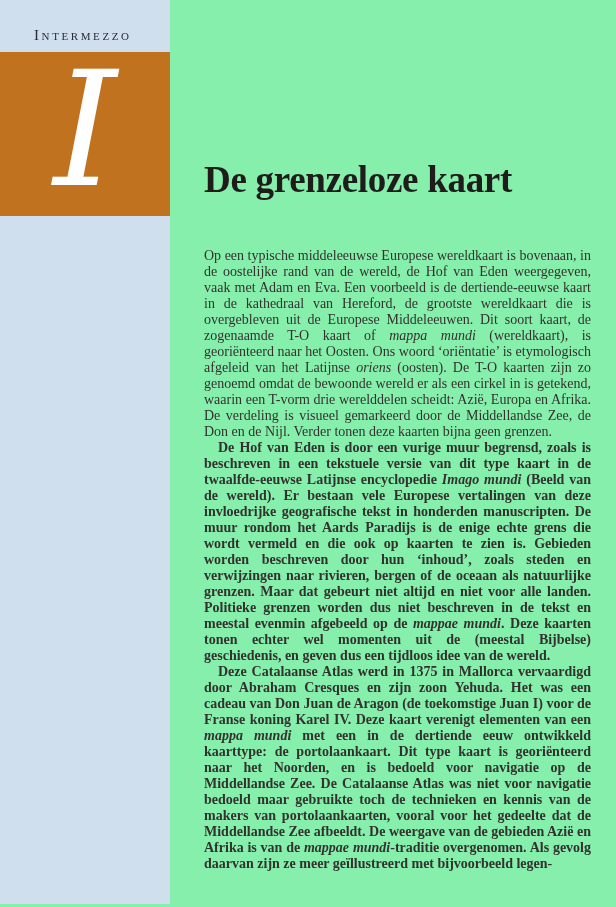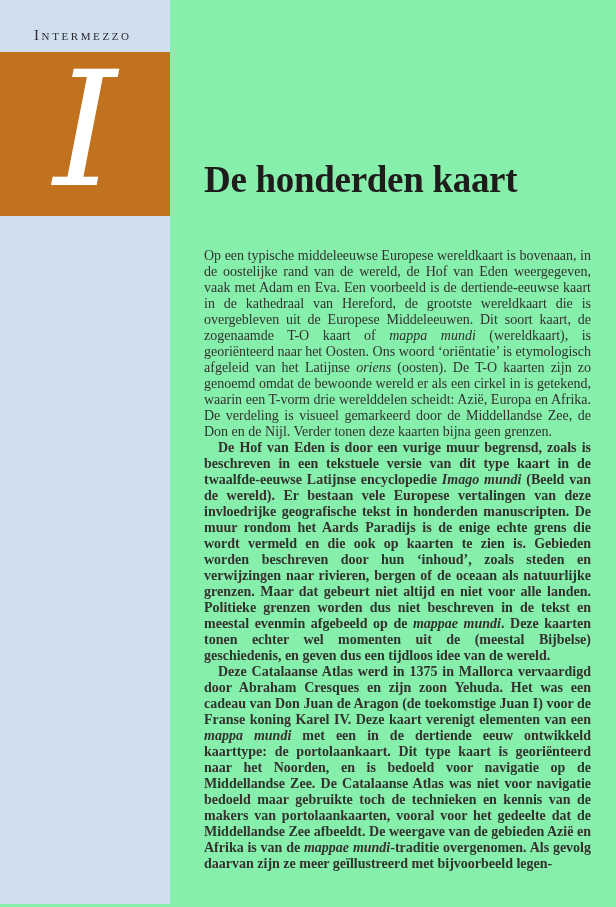--- a/index.html
+++ b/index.html
@@ -71,21 +71,21 @@
 <div class="page">
 
   <div class="sidebar"></div>
 
   <div class="kicker">Intermezzo</div>
 
   <div class="chapter-block">
     <span class="chapter-initial">I</span>
   </div>
 
-  <h1 class="main-title">De honderden kaart</h1>
+  <h1 class="main-title">De grenzeloze kaart</h1>
 
   <div class="article">
       <p><span>Op een typische middeleeuwse Europese wereldkaart is bovenaan, in de oostelijke rand van de wereld, de Hof van Eden weergegeven, vaak met Adam en Eva. Een voorbeeld is de dertiende-eeuwse kaart in de kathedraal van Hereford, de grootste wereldkaart die is overgebleven uit de Europese Middeleeuwen. Dit soort kaart, de zogenaamde T-O kaart of </span><span class="it">mappa mundi</span><span> (wereldkaart), is georiënteerd naar het Oosten. Ons woord ‘oriëntatie’ is etymologisch afgeleid van het Latijnse </span><span class="it">oriens</span><span> (oosten). De T-O kaarten zijn zo genoemd omdat de bewoonde wereld er als een cirkel in is getekend, waarin een T-vorm drie werelddelen scheidt: Azië, Europa en Afrika. De verdeling is visueel gemarkeerd door de Middellandse Zee, de Don en de Nijl. Verder tonen deze kaarten bijna geen grenzen.</span></p>
       <p class="indent"><span>De Hof van Eden is door een vurige muur begrensd, zoals is beschreven in een tekstuele versie van dit type kaart in de twaalfde-eeuwse Latijnse encyclopedie </span><span class="it">Imago mundi</span><span> (Beeld van de wereld). Er bestaan vele Europese vertalingen van deze invloedrijke geografische tekst in honderden manuscripten. De muur rondom het Aards Paradijs is de enige echte grens die wordt vermeld en die ook op kaarten te zien is. Gebieden worden beschreven door hun ‘inhoud’, zoals steden en verwijzingen naar rivieren, bergen of de oceaan als natuurlijke grenzen. Maar dat gebeurt niet altijd en niet voor alle landen. Politieke grenzen worden dus niet beschreven in de tekst en meestal evenmin afgebeeld op de </span><span class="it">mappae mundi</span><span>. Deze kaarten tonen echter wel momenten uit de (meestal Bijbelse) geschiedenis, en geven dus een tijdloos idee van de wereld.</span></p>
       <p class="indent"><span>Deze Catalaanse Atlas werd in 1375 in Mallorca vervaardigd door Abraham Cresques en zijn zoon Yehuda. Het was een cadeau van Don Juan de Aragon (de toekomstige Juan I) voor de Franse koning Karel IV. Deze kaart verenigt elementen van een </span><span class="it">mappa mundi</span><span> met een in de dertiende eeuw ontwikkeld kaarttype: de portolaankaart. Dit type kaart is georiënteerd naar het Noorden, en is bedoeld voor navigatie op de Middellandse Zee. De Catalaanse Atlas was niet voor navigatie bedoeld maar gebruikte toch de technieken en kennis van de makers van portolaankaarten, vooral voor het gedeelte dat de Middellandse Zee afbeeldt. De weergave van de gebieden Azië en Afrika is van de </span><span class="it">mappae mundi</span><span>-traditie overgenomen. Als gevolg daarvan zijn ze meer geïllustreerd met bijvoorbeeld legen-</span></p>
     </div>
 
 </div>
 
 </body></html>

